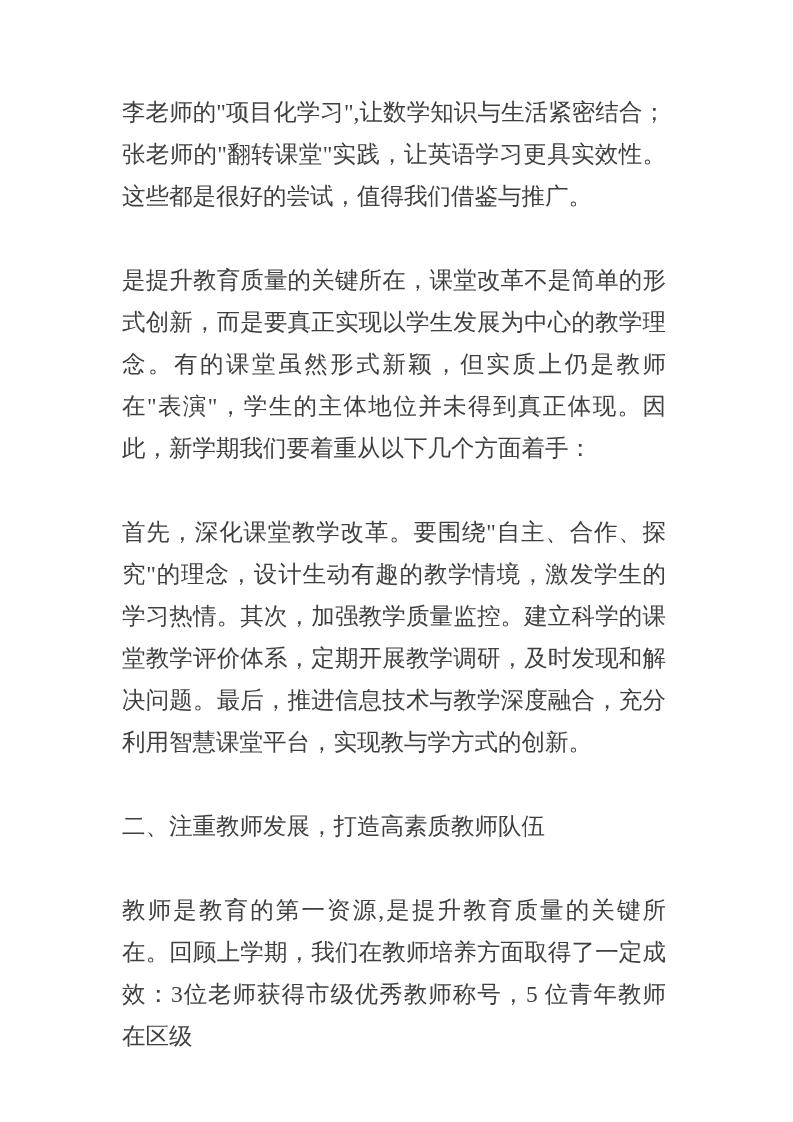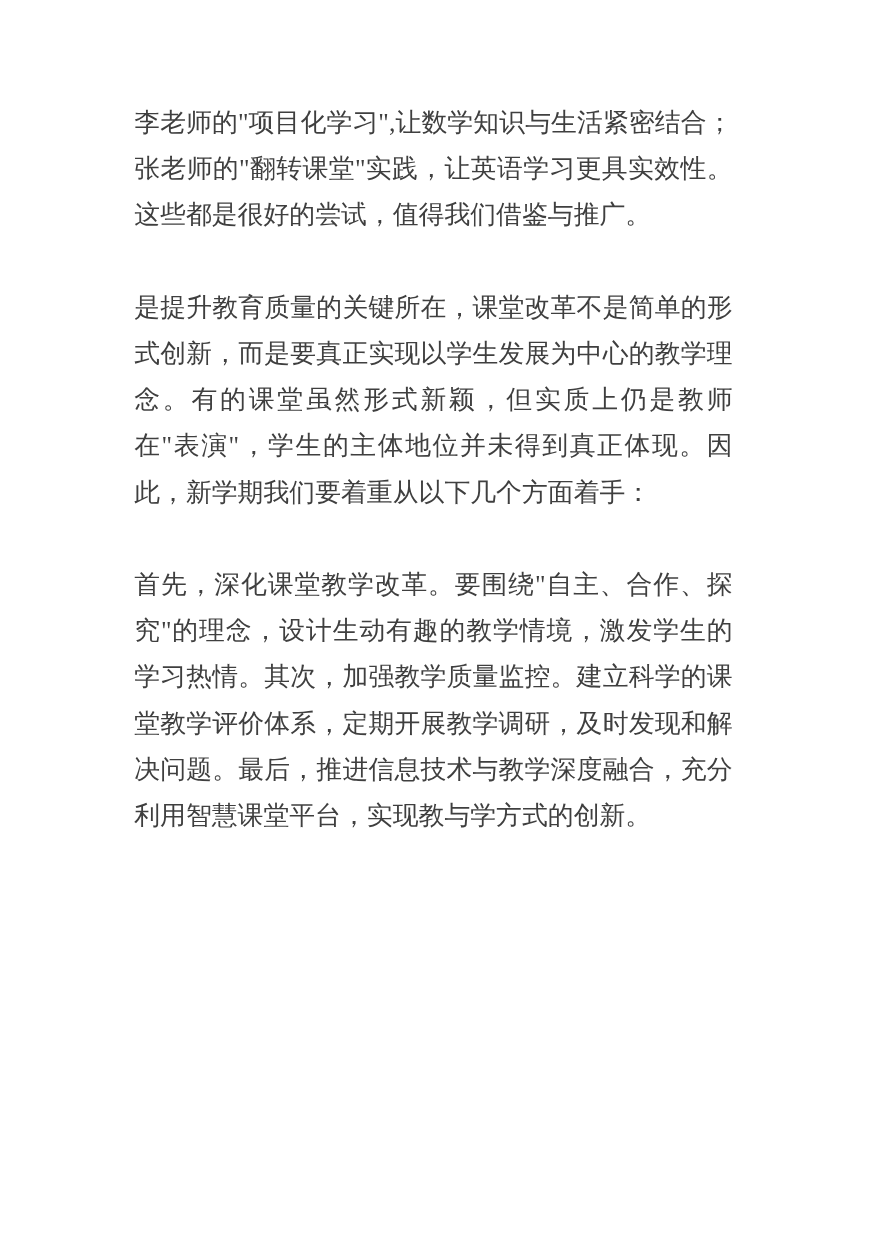--- a/index.html
+++ b/index.html
@@ -41,14 +41,16 @@
   }
 </style>
 </head>
 <body>
 
 <div class="page">
   <div class="content">
     <p class="para">李老师的"项目化学习",让数学知识与生活紧密结合；张老师的"翻转课堂"实践，让英语学习更具实效性。这些都是很好的尝试，值得我们借鉴与推广。</p>
     <p class="para">是提升教育质量的关键所在，课堂改革不是简单的形式创新，而是要真正实现以学生发展为中心的教学理念。有的课堂虽然形式新颖，但实质上仍是教师在"表演"，学生的主体地位并未得到真正体现。因此，新学期我们要着重从以下几个方面着手：</p>
     <p class="para">首先，深化课堂教学改革。要围绕"自主、合作、探究"的理念，设计生动有趣的教学情境，激发学生的学习热情。其次，加强教学质量监控。建立科学的课堂教学评价体系，定期开展教学调研，及时发现和解决问题。最后，推进信息技术与教学深度融合，充分利用智慧课堂平台，实现教与学方式的创新。</p>
+    <p class="heading">二、注重教师发展，打造高素质教师队伍</p>
+    <p class="para">教师是教育的第一资源,是提升教育质量的关键所在。回顾上学期，我们在教师培养方面取得了一定成效：3位老师获得市级优秀教师称号，5 位青年教师在区级</p>
   </div>
 </div>
 
 </body></html>

